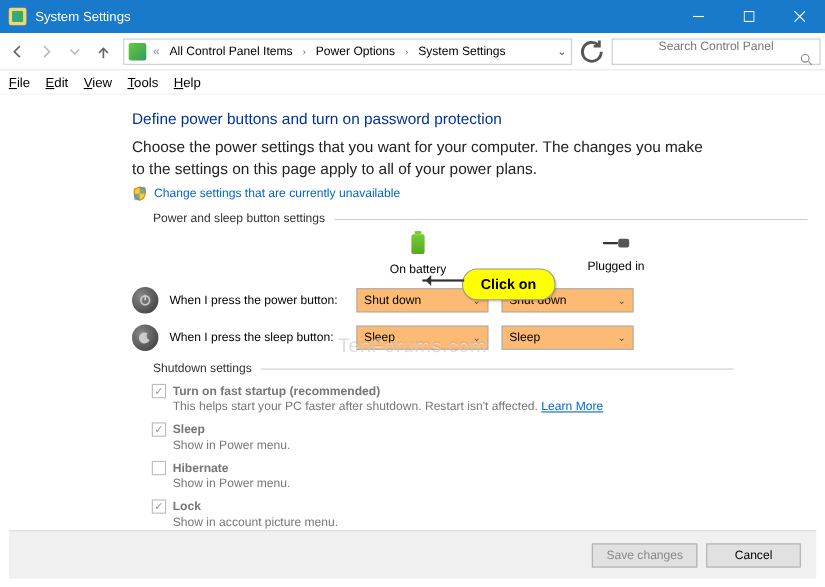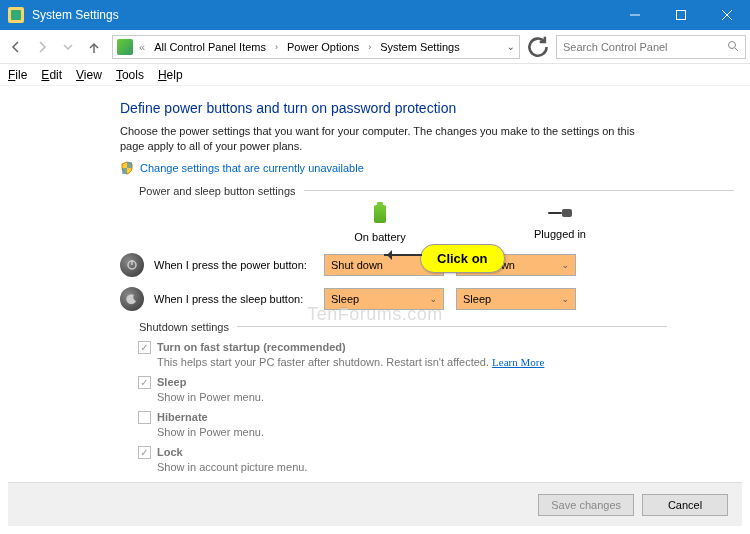--- a/index.html
+++ b/index.html
@@ -20,31 +20,31 @@
 .navbtn svg { width:14px; height:14px; stroke:#666; stroke-width:1.5; fill:none; }
 .navbtn.disabled svg { stroke:#bbb; }
 .addrbar { flex:1; height:24px; border:1px solid #ccc; display:flex; align-items:center; padding:0 4px; gap:4px; font-size:11px; margin:0 4px; }
 .addrbar .cpicon { width:16px; height:16px; background:linear-gradient(135deg,#6c3,#396); border-radius:2px; }
 .addrbar .sep { color:#888; padding:0 2px; }
 .addrbar .crumb { padding:2px 3px; }
 .addrbar .drop { color:#666; font-size:9px; padding:0 2px; }
 .addrbar .spacer { flex:1; }
 .addrbar .chev { color:#555; font-size:10px; }
 .refreshbtn { width:24px; height:24px; display:flex; align-items:center; justify-content:center; margin-right:4px; }
-.searchbox { width:190px; height:24px; border:1px solid #ccc; display:flex; align-items:center; padding:0 6px; color:#777; font-size:11px; }
+.searchbox { width:190px; height:24px; border:1px solid #ccc; display:flex; align-items:center; padding:0 6px; color:#777; font-size:11px;flex-direction:column; }
 .searchbox .mag { margin-left:auto; }
 
 
 .menubar { height:22px; display:flex; align-items:center; padding:0 8px; gap:14px; font-size:12px; border-bottom:1px solid #f0f0f0; }
 .menuitem .ul { text-decoration:underline; }
 
 
 .content { padding: 14px 0 0 120px; position:relative; }
 .h1 { color:#003399; font-size:14px; font-weight:400; margin-bottom:8px; }
-.desc { font-size:11px; color:#222; line-height:1.4; max-width:520px; margin-bottom:6px; }
+.desc { font-size:14px; color:#222; line-height:1.4; max-width:520px; margin-bottom:6px; }
 .linkrow { display:flex; align-items:center; gap:6px; margin-bottom:10px; }
 .shield { width:14px; height:14px; }
 .link { color:#0066cc; font-size:11px;text-align:right; }
 
 .grouphdr { font-size:11px; color:#333; display:flex; align-items:center; gap:8px; margin:8px 0 8px 0;padding-left:19px; }
 .grouphdr .line { flex:1; height:1px; background:#d0d0d0; max-width:430px; }
 
 .colheads { display:flex; padding-left:200px; gap:60px; margin-bottom:10px; align-items:center; }
 .colhead { display:flex; align-items:center; gap:8px; font-size:11px; width:120px;flex-direction:column; }
 .battery { width:12px; height:18px; background:linear-gradient(#7c3,#5a2); border-radius:2px; position:relative; }
@@ -61,21 +61,21 @@
 .dropdown .dd { font-size:9px; color:#555; }
 
 .ssettings { margin-top:6px; }
 .opt { margin:4px 0 8px 18px; font-size:11px; }
 .optline { display:flex; align-items:center; gap:6px; }
 .chk { width:13px; height:13px; border:1px solid #888; display:flex; align-items:center; justify-content:center; color:#999; font-size:10px; background:#fff; }
 .chk.disabled { border-color:#bbb; }
 .optlabel { color:#777; }
 .optlabel.strong { font-weight:600; }
 .optdesc { margin-left:19px; color:#777; margin-top:2px; }
-.learnmore { color:#0066cc; text-decoration:underline;font-family:Liberation Serif, serif; }
+.learnmore { color:#0066cc; text-decoration:underline; }
 
 
 .footer { position:absolute; bottom:8px; right:8px; left:8px; height:44px; border-top:1px solid #ddd; display:flex; align-items:center; justify-content:flex-end; gap:8px; padding:0 14px; background:#f0f0f0; }
 .btn { min-width:86px; height:22px; font-size:11px; border:1px solid #adadad; background:#e1e1e1; display:flex; align-items:center; justify-content:center; padding:0 12px; }
 .btn.disabled { color:#888; }
 
 
 .callout { position:absolute; left:420px; top:158px; }
 .bubble { background:#ffff00; border:1px solid #999; border-radius:14px; padding:6px 16px; font-weight:bold; font-size:13px; box-shadow:1px 1px 2px rgba(0,0,0,.2); }
 .arrow { position:absolute; left:-36px; top:10px; width:38px; height:2px; background:#333; }

